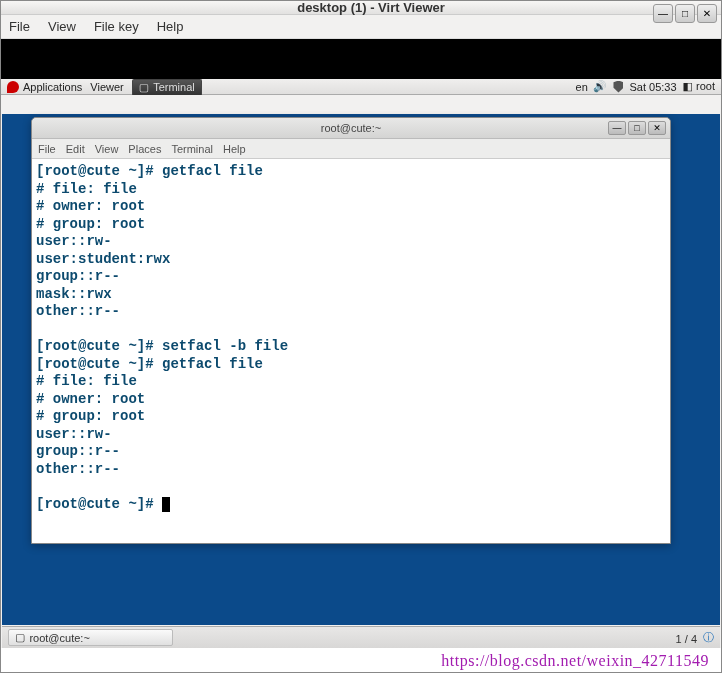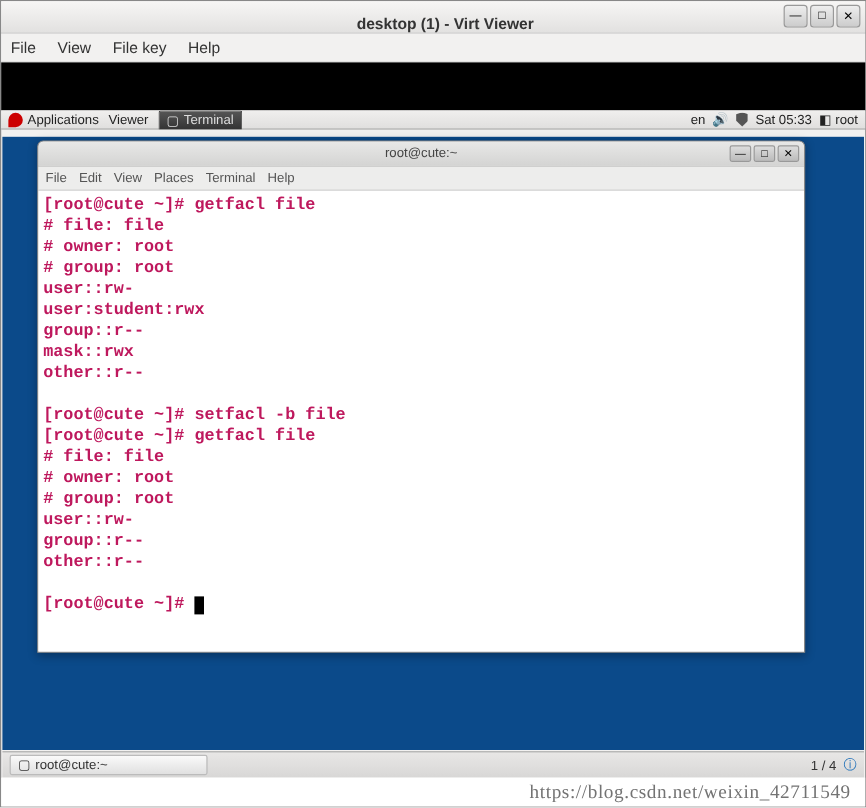--- a/index.html
+++ b/index.html
@@ -1,20 +1,20 @@
 <!DOCTYPE html>
 <html><head>
 <meta charset="utf-8">
 <style>
 * { margin: 0; padding: 0; box-sizing: border-box; }
 body { width: 722px; height: 673px; font-family: sans-serif; background: #fff; position: relative; overflow: hidden; }
 
 
 .virt-window { width: 722px; height: 673px; background: #f2f1f0; border: 1px solid #888; position: relative; }
-.virt-titlebar { height: 27px; background: linear-gradient(#f7f6f5, #e2e1e0); display: flex; align-items: flex-end; justify-content: center; position: relative; border-bottom: 1px solid #ccc; padding-left: 20px; }
+.virt-titlebar { height: 14px; background: linear-gradient(#f7f6f5, #e2e1e0); display: flex; align-items: center; justify-content: center; position: relative; border-bottom: 1px solid #ccc; padding-left: 20px; }
 .virt-title { font-size: 13px; font-weight: bold; color: #333; }
 .virt-controls { position: absolute; right: 4px; top: 3px; display: flex; gap: 2px; }
 .virt-btn { width: 20px; height: 19px; background: linear-gradient(#eee,#ccc); border: 1px solid #999; border-radius: 3px; display: flex; align-items: center; justify-content: center; font-size: 10px; cursor: pointer; }
 .virt-menubar { height: 24px; background: #f2f1f0; display: flex; align-items: center; padding: 0 8px; gap: 18px; font-size: 13px; color: #333; border-bottom: 1px solid #ddd; }
 .virt-menuitem { cursor: pointer; }
 
 
 .black-band { height: 40px; background: #000; }
 
 
@@ -27,30 +27,30 @@
 
 .desktop { position: absolute; top: 113px; bottom: 47px; left: 1px; right: 1px; background: #0b4a8a; }
 
 
 .term-window { position: absolute; left: 29px; top: 3px; width: 640px; background: #ededec; border: 1px solid #888; border-radius: 5px 5px 0 0; box-shadow: 0 2px 8px rgba(0,0,0,.3); }
 .term-titlebar { height: 21px; background: linear-gradient(#e8e8e7,#d4d4d3); border-radius: 5px 5px 0 0; display: flex; align-items: center; justify-content: center; position: relative; border-bottom: 1px solid #bbb; }
 .term-title { font-size: 11px; color: #444; }
 .term-controls { position: absolute; right: 4px; top: 3px; display: flex; gap: 2px; }
 .term-btn { width: 18px; height: 14px; background: linear-gradient(#ddd,#bbb); border: 1px solid #999; border-radius: 2px; font-size: 9px; display: flex; align-items: center; justify-content: center; cursor: pointer; }
 .term-menubar { height: 20px; display: flex; align-items: center; padding: 0 6px; gap: 10px; font-size: 11px; color: #555; background: #ededec; border-bottom: 1px solid #ccc; }
-.term-content { background: #fff; padding: 4px 4px 30px 4px; font-family: "Courier New", monospace; font-size: 14px; font-weight: bold; color: #be185d; line-height: 1.25; white-space: pre; }
+.term-content { background: #fff; padding: 4px 4px 30px 4px; font-family: "Courier New", monospace; font-size: 14px; font-weight: bold; color: #0c4a6e; line-height: 1.25; white-space: pre; }
 .cursor-block { display: inline-block; width: 8px; height: 15px; background: #000; vertical-align: text-bottom; }
 
 
 .bottom-panel { position: absolute; bottom: 24px; left: 1px; right: 1px; height: 22px; background: linear-gradient(#e8e7e6,#d8d7d6); border-top: 1px solid #aaa; display: flex; align-items: center; justify-content: space-between; padding: 0 6px; font-size: 11px; color: #333; }
 .task-item { background: linear-gradient(#fafafa,#e0e0e0); border: 1px solid #bbb; border-radius: 2px; padding: 1px 6px; display: flex; align-items: center; gap: 4px; width: 165px; }
 .pager { display: flex; align-items: flex-end; gap: 6px; }
 
 
-.watermark { position: absolute; bottom: 2px; right: 12px; color: #737373; font-family: serif; font-size: 16px; letter-spacing: .5px; }
+.watermark { position: absolute; bottom: 2px; right: 12px; color: #a21caf; font-family: serif; font-size: 16px; letter-spacing: .5px; }
 .bottom-white { position: absolute; bottom: 0; left: 0; right: 0; height: 24px; background: #fff; }
 
 .redhat-icon { width:12px; height:12px; background:#c00; border-radius:50% 50% 50% 0; display:inline-block; }
 .shield-icon { width:10px; height:12px; background:#555; display:inline-block; clip-path: polygon(50% 0,100% 15%,100% 60%,50% 100%,0 60%,0 15%); }
 .speaker-icon { font-size:11px; }
 </style>
 </head>
 <body>
 
 <div class="virt-window">

